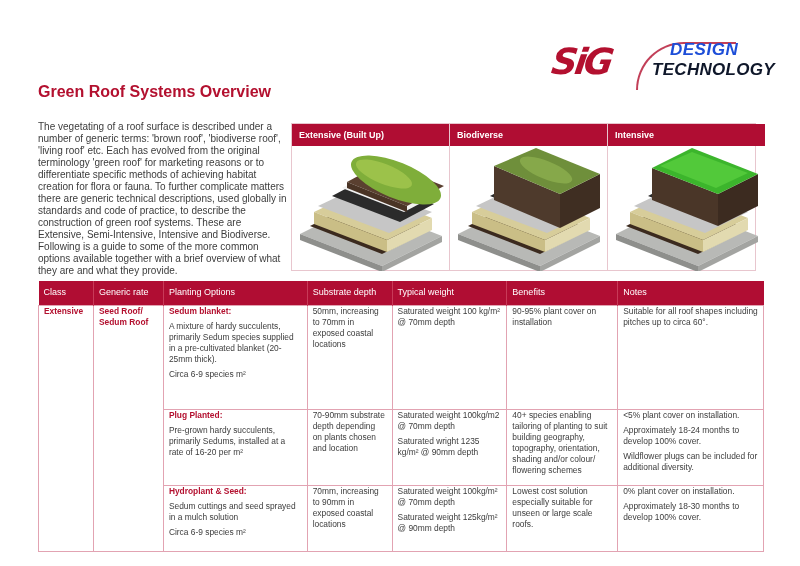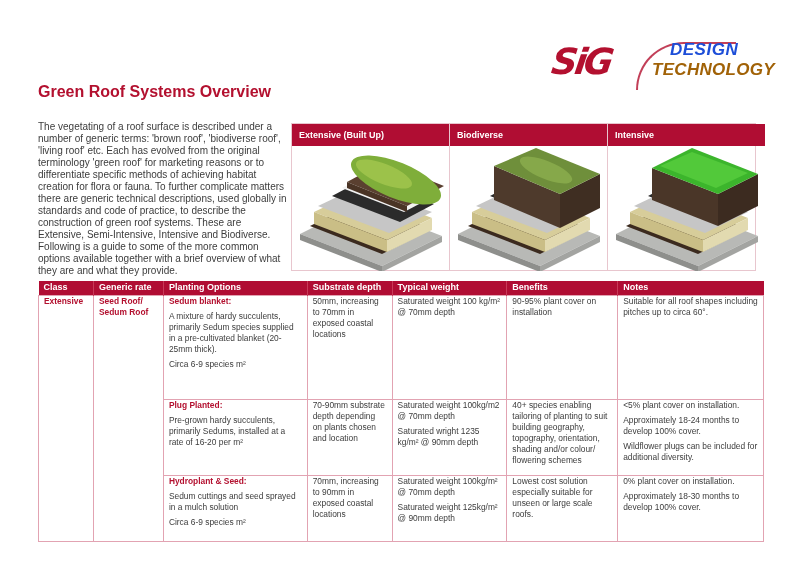--- a/index.html
+++ b/index.html
@@ -4,36 +4,36 @@
   <style>
     * { box-sizing: border-box; margin: 0; padding: 0; }
     html, body { width: 800px; height: 566px; background: #ffffff; overflow: hidden; }
     body { position: relative; font-family: "Liberation Sans", sans-serif; color: #3a3a3a; }
 
     
     .logo { position: absolute; left: 552px; top: 36px; width: 220px; height: 52px; }
     .logo-sig { position: absolute; left: 0; top: 8px; font-family: "DejaVu Sans", sans-serif; font-weight: bold; font-style: italic; font-size: 36px; letter-spacing: -3px; color: #b3102f; line-height: 1; transform: skewX(-8deg); }
     .logo-arc { position: absolute; left: 84px; top: 6px; width: 100px; height: 48px; border-left: 2px solid #b3102f; border-top: 2px solid #b3102f; border-radius: 60px 0 0 0; opacity: .8; }
     .logo-design { position: absolute; left: 118px; top: 4px; font-style: italic; font-weight: bold; font-size: 17px; color: #1d4ed8; letter-spacing: .5px; }
-    .logo-tech { position: absolute; left: 100px; top: 24px; font-style: italic; font-weight: bold; font-size: 17px; color: #a16207; letter-spacing: .3px; }
+    .logo-tech { position: absolute; left: 100px; top: 24px; font-style: italic; font-weight: bold; font-size: 17px; color: #0f172a; letter-spacing: .3px; }
 
     .page-title { position: absolute; left: 38px; top: 83px; font-size: 16px; font-weight: bold; color: #b3102f; }
 
     .intro { position: absolute; left: 38px; top: 121px; width: 250px; font-size: 10px; line-height: 12px; color: #3c3c3c; }
 
     
     .types { position: absolute; left: 291px; top: 123px; width: 465px; height: 148px; border: 1px solid #e8c6ce; display: flex; }
     .type-col { flex: 1; border-right: 1px solid #e8c6ce; display: flex; flex-direction: column; }
     .type-col:last-child { border-right: none; }
     .type-head { background: #b00d33; color: #fff; font-size: 9px; font-weight: bold; height: 22px; line-height: 22px; padding-left: 7px; }
     .type-img { flex: 1; position: relative; }
 
     
     .tbl { position: absolute; left: 38px; top: 281px; width: 726px; border-collapse: collapse; font-size: 8.4px; line-height: 11px; color: #3c3c3c; }
-    .tbl th { background: #b00d33; color: #fff; font-weight: bold; font-size: 9px; text-align: left; height: 14px; padding: 0 5px; border-right: 1px solid #c83a58; }
+    .tbl th { background: #b00d33; color: #fff; font-weight: normal; font-size: 9px; text-align: left; height: 24px; padding: 0 5px; border-right: 1px solid #c83a58; }
     .tbl th:last-child { border-right: none; }
     .tbl td { vertical-align: top; padding: 0 5px; border: 1px solid #e2a3b2; }
     .tbl td.lead { color: #b3102f; font-weight: bold; }
     .tbl .opt-title { color: #b3102f; font-weight: bold; display: block; margin-bottom: 4px; }
     .tbl p { margin-bottom: 4px; }
   </style>
 </head>
 <body>
 
 <div class="logo">

